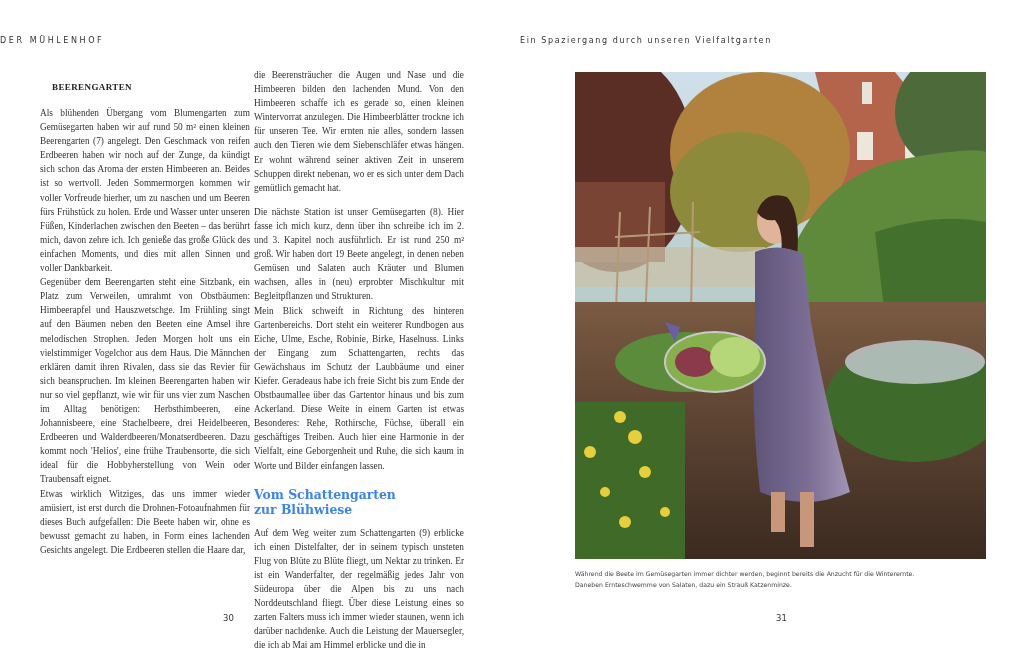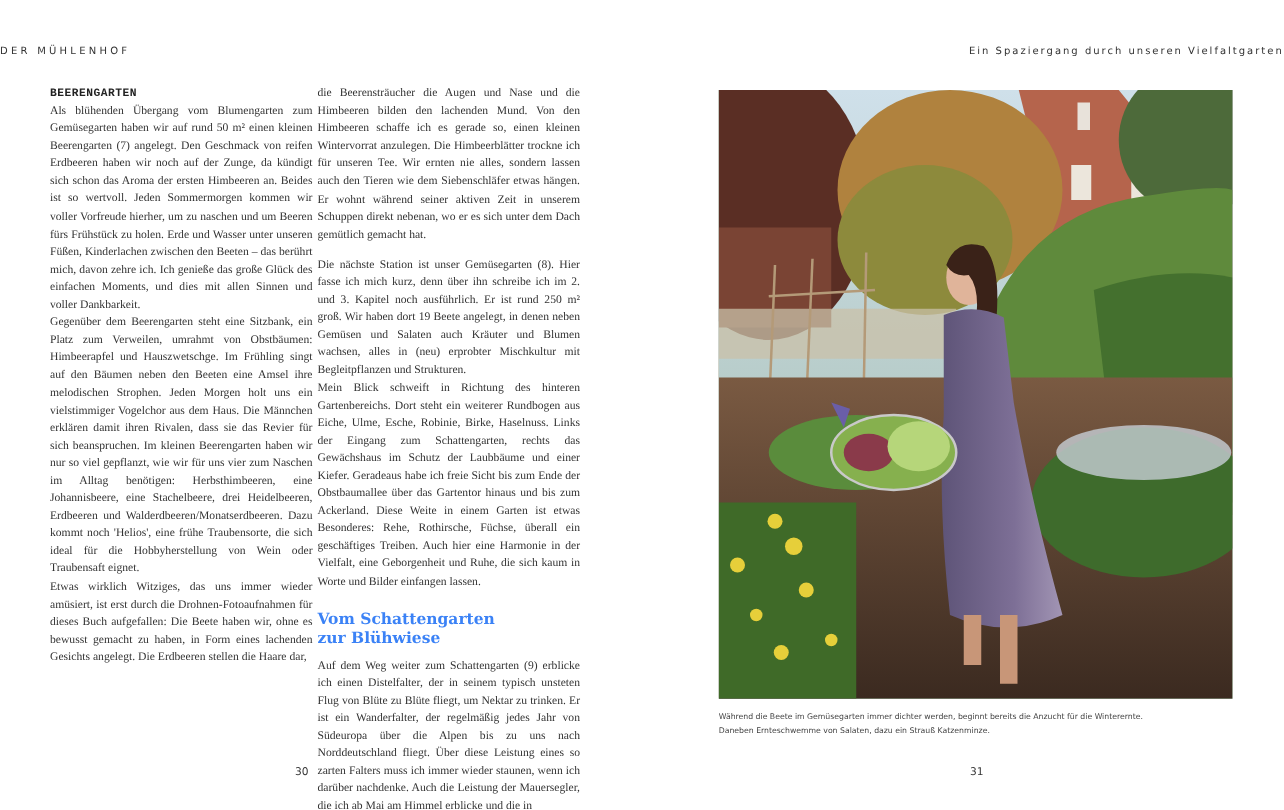--- a/index.html
+++ b/index.html
@@ -5,32 +5,32 @@
     html, body { margin: 0; padding: 0; }
     body {
       width: 1027px; height: 648px; background: #ffffff; position: relative; overflow: hidden;
       color: #2a2a2a;
     }
     .running-head {
       position: absolute; top: 36px; font-family: "DejaVu Sans", sans-serif;
       font-size: 8px; letter-spacing: 2.2px; color: #333;
     }
     .rh-left { left: 0; width: 520px; text-align: left; letter-spacing: 2.6px; }
-    .rh-right { left: 520px; width: 507px; text-align: right; letter-spacing: 1.6px; }
+    .rh-right { left: 520px; width: 507px; text-align: left; letter-spacing: 1.6px; }
     .col {
       position: absolute; top: 68px; width: 210px;
       font-family: "Liberation Serif", serif; font-size: 9.3px; line-height: 14.1px;
       color: #333;
     }
     .col1 { left: 40px; }
     .col2 { left: 254px; }
     .col p { margin: 0; text-align: justify; }
     .subhead {
-      font-family: Liberation Mono, monospace; font-weight: bold; font-size: 9px;
-      letter-spacing: 0.4px; color: #222; line-height: 14px; margin: 0;
+      font-family: Liberation Serif, serif; font-weight: bold; font-size: 9px;
+      letter-spacing: 0.4px; color: #222; line-height: 14px; margin: 12px;
     }
     .pull-quote {
       font-family: "DejaVu Sans", sans-serif; font-size: 10px; line-height: 16px;
       color: #333; margin: 22px 0 22px 16px;
     }
     .section-title {
       font-family: "DejaVu Serif", serif; font-size: 12.4px; line-height: 15px;
       color: #3b82f6; margin: 14px 0 9px 0;
     }
     .gap { height: 10px; }
@@ -38,21 +38,21 @@
       position: absolute; left: 575px; top: 72px; width: 411px; height: 487px; overflow: hidden;
       background: #4a5a3a;
     }
     .caption {
       position: absolute; left: 575px; top: 568px; width: 420px;
       font-family: "DejaVu Sans", sans-serif; font-size: 6.2px; line-height: 11px; color: #444;
     }
     .page-num {
       position: absolute; top: 613px; font-family: "DejaVu Sans", sans-serif; font-size: 8.5px; color: #333;
     }
-    .pn-left { left: 236px; }
+    .pn-left { left: 223px; }
     .pn-right { left: 776px; }
   </style>
 </head>
 <body>
 
 <div class="running-head rh-left">DER MÜHLENHOF</div>
 <div class="running-head rh-right">Ein Spaziergang durch unseren Vielfaltgarten</div>
 
 <div class="col col1">
   <h3 class="subhead">BEERENGARTEN</h3>

